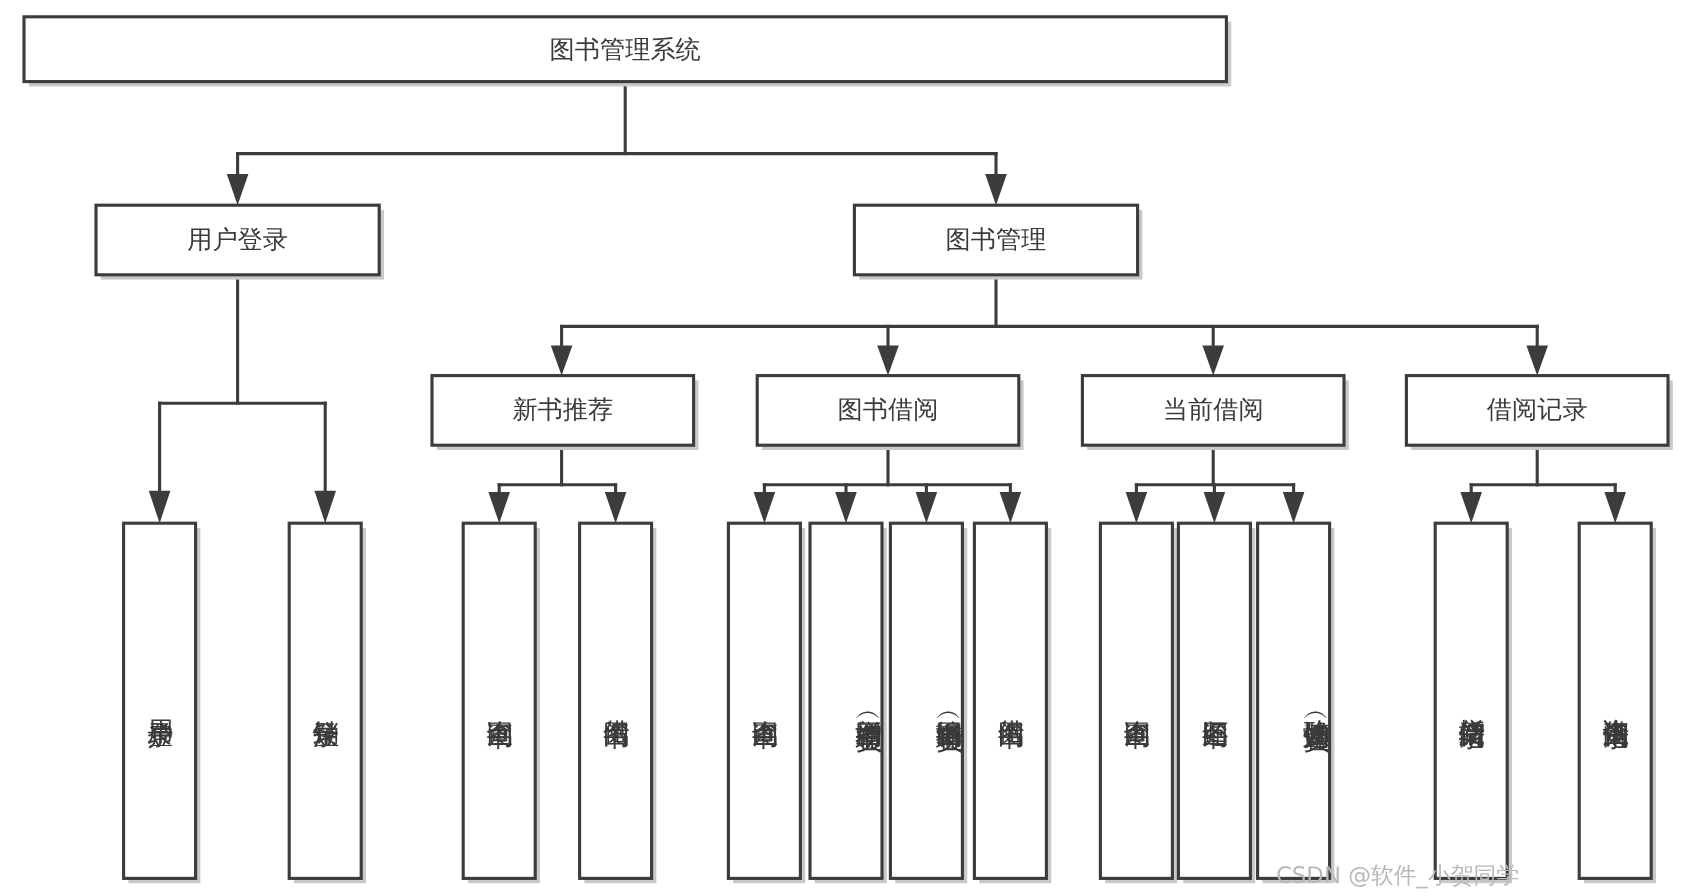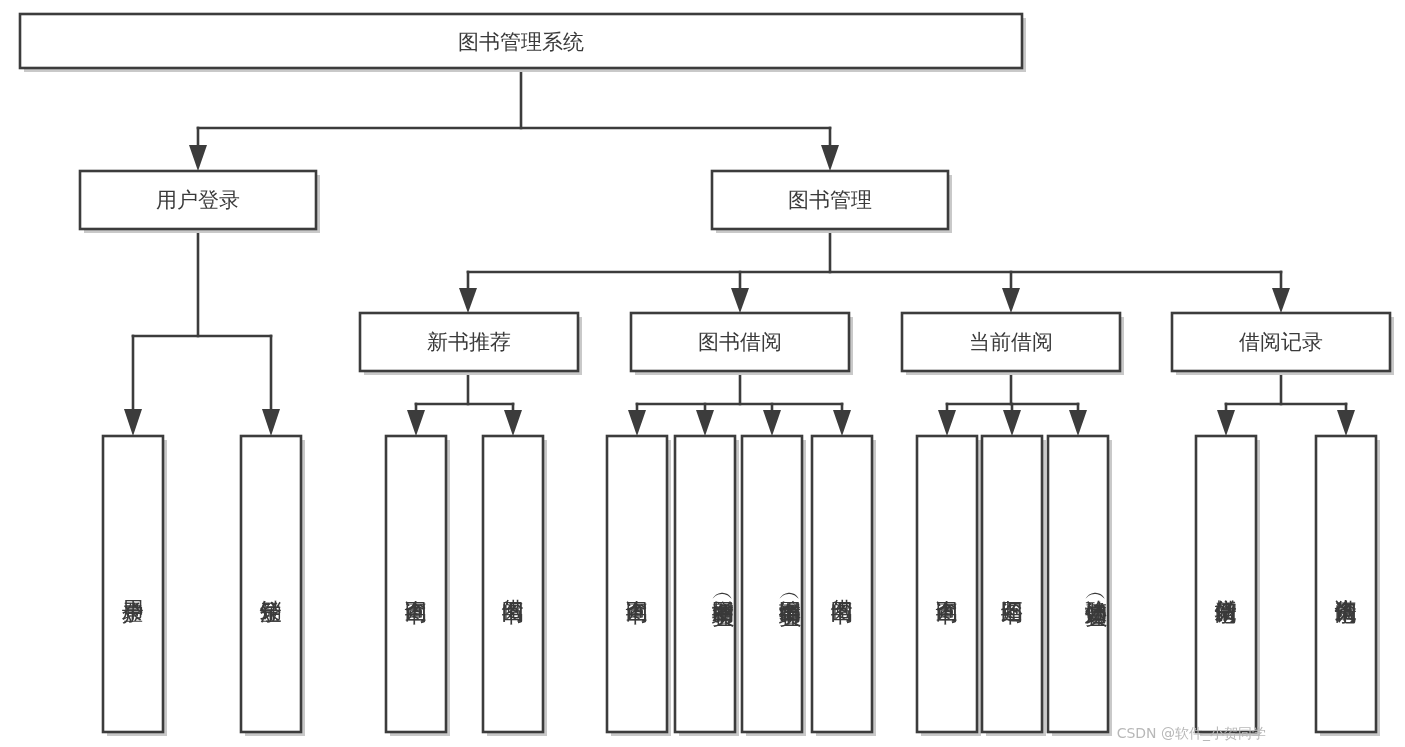--- a/index.html
+++ b/index.html
@@ -68,21 +68,21 @@
     align-items: center;
     justify-content: center;
     white-space: nowrap;
     user-select: none;
   }
   .watermark {
     position: absolute;
     right: 8px;
     bottom: 4px;
     font-family: "DejaVu Sans", "Liberation Sans", sans-serif;
-    font-size: 14px;
+    font-size: 19px;
     color: #b8b8b8;
     white-space: nowrap;
     user-select: none;
   }
 </style>
 </head>
 <body>
 
 <div id="diagram-root">
 

